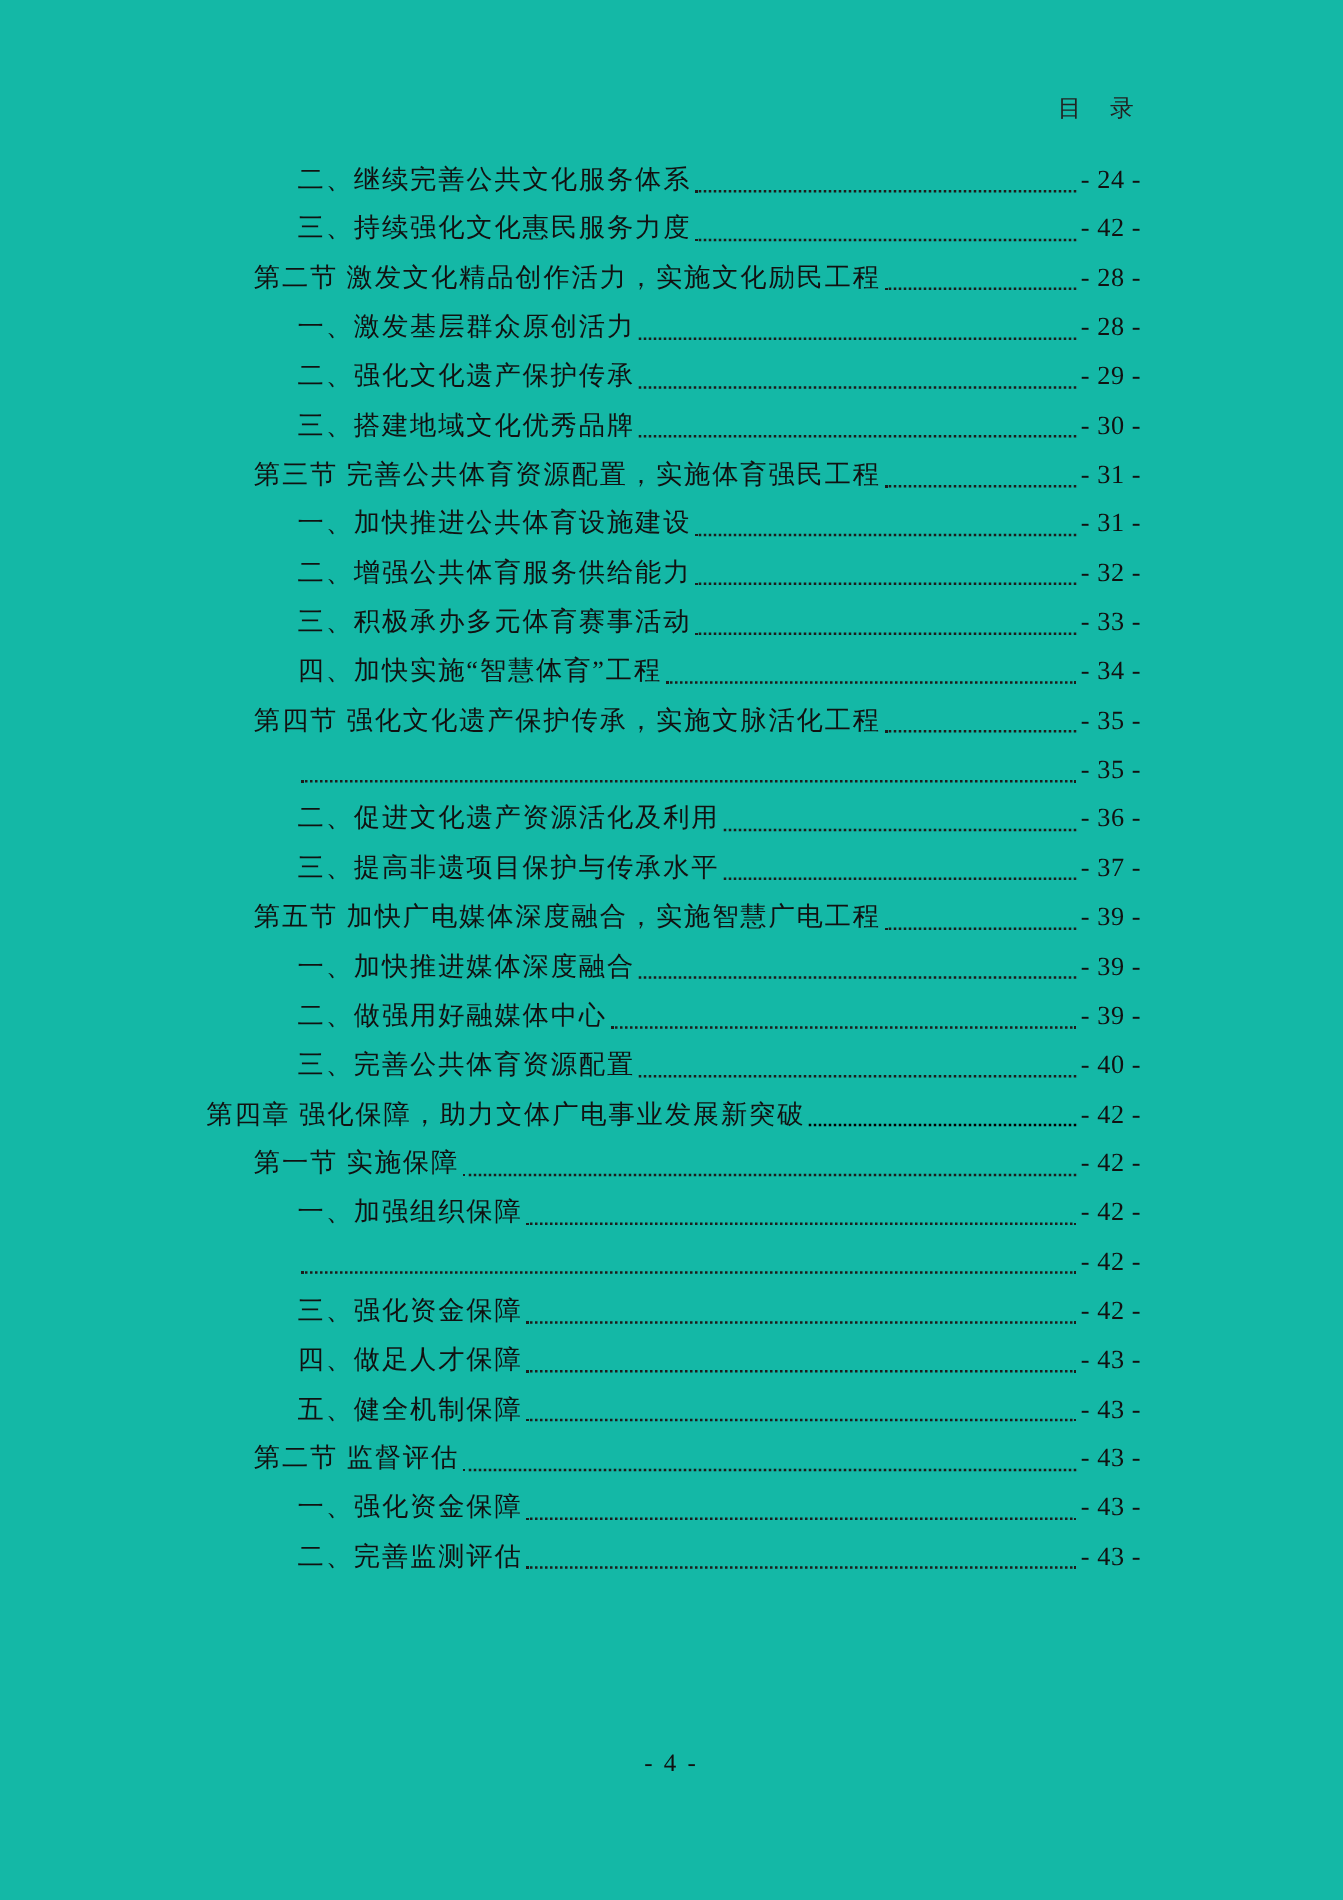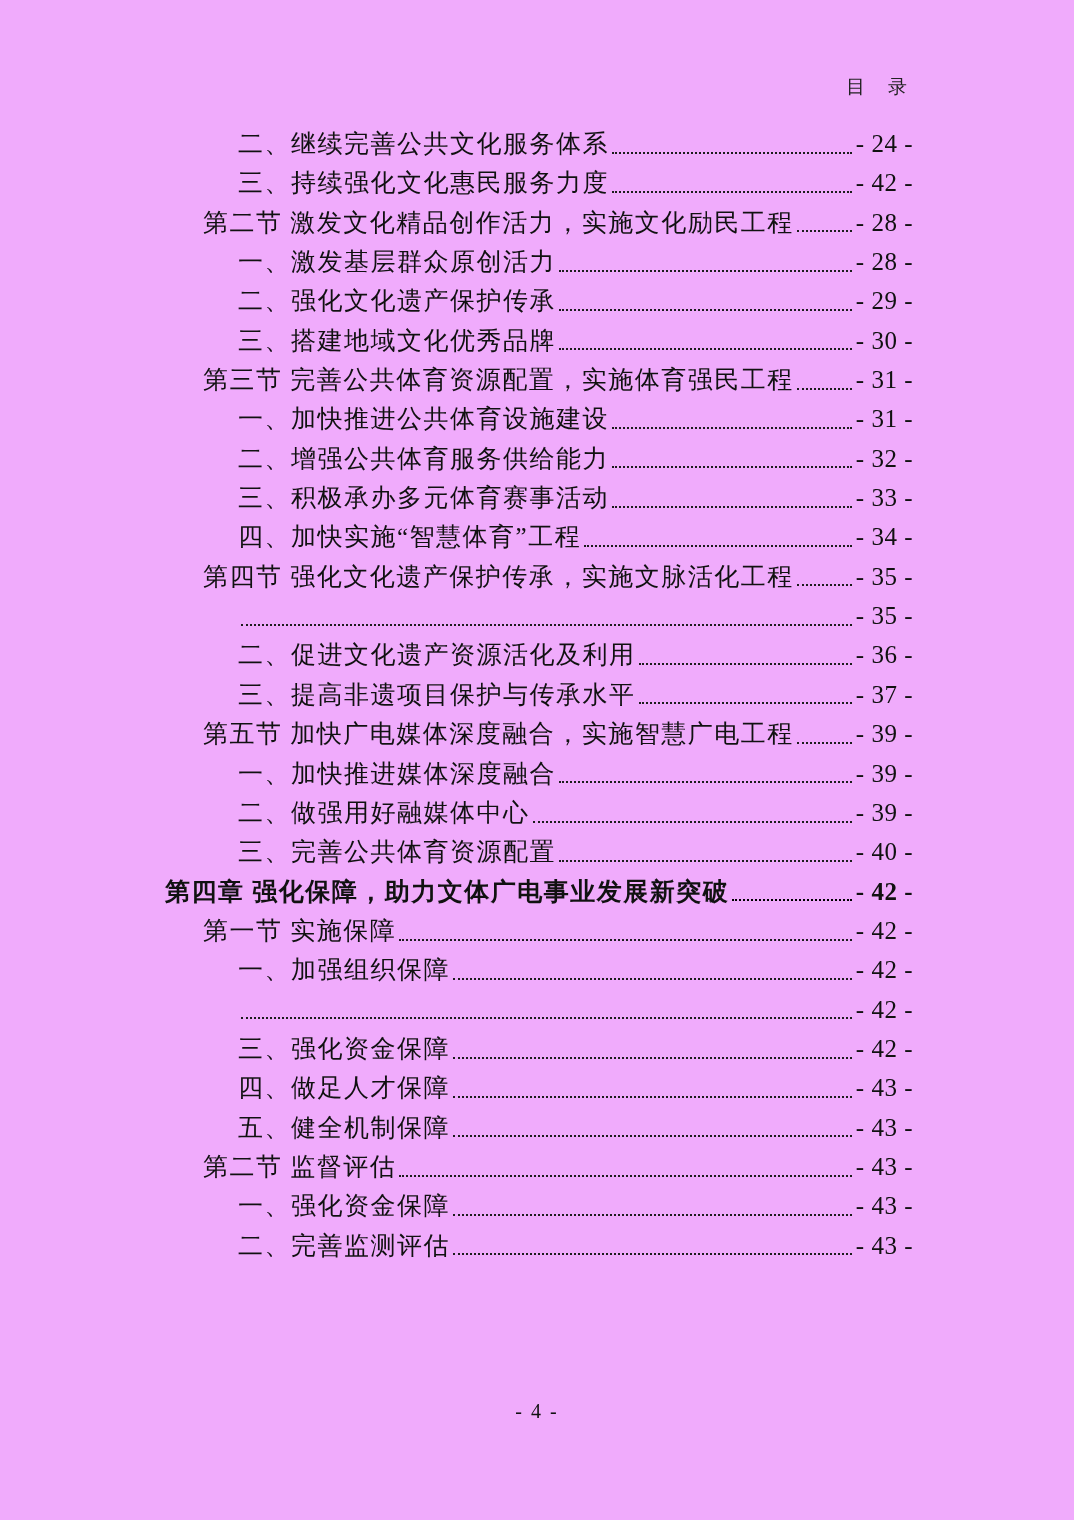--- a/index.html
+++ b/index.html
@@ -5,21 +5,21 @@
   html, body {
     margin: 0;
     padding: 0;
     background: #e8e8e8;
   }
   .doc-page {
     position: relative;
     width: 1074px;
     height: 1520px;
     margin: 0 auto;
-    background: #f0abfc;
+    background: #14b8a6;
     color: #111111;
     font-family: "Liberation Serif", "DejaVu Serif", serif;
     overflow: hidden;
   }
   .doc-header {
     position: absolute;
     top: 74px;
     right: 158px;
     font-size: 19px;
     letter-spacing: 9px;
@@ -30,24 +30,24 @@
     position: absolute;
     top: 124px;
     left: 165px;
     width: 748px;
   }
   .toc-row {
     display: flex;
     align-items: baseline;
     height: 39.35px;
     line-height: 39.35px;
-    font-size: 25px;
+    font-size: 21px;
     white-space: nowrap;
   }
-  .toc-row.lvl-chapter { padding-left: 0; font-weight: 700; }
+  .toc-row.lvl-chapter { padding-left: 0; font-weight: 400; }
   .toc-row.lvl-section { padding-left: 38px; }
   .toc-row.lvl-sub     { padding-left: 73px; }
   .toc-title {
     letter-spacing: 1.5px;
     flex: 0 0 auto;
   }
   .toc-leader {
     flex: 1 1 auto;
     min-width: 12px;
     border-bottom: 2px dotted #1c1c1c;

